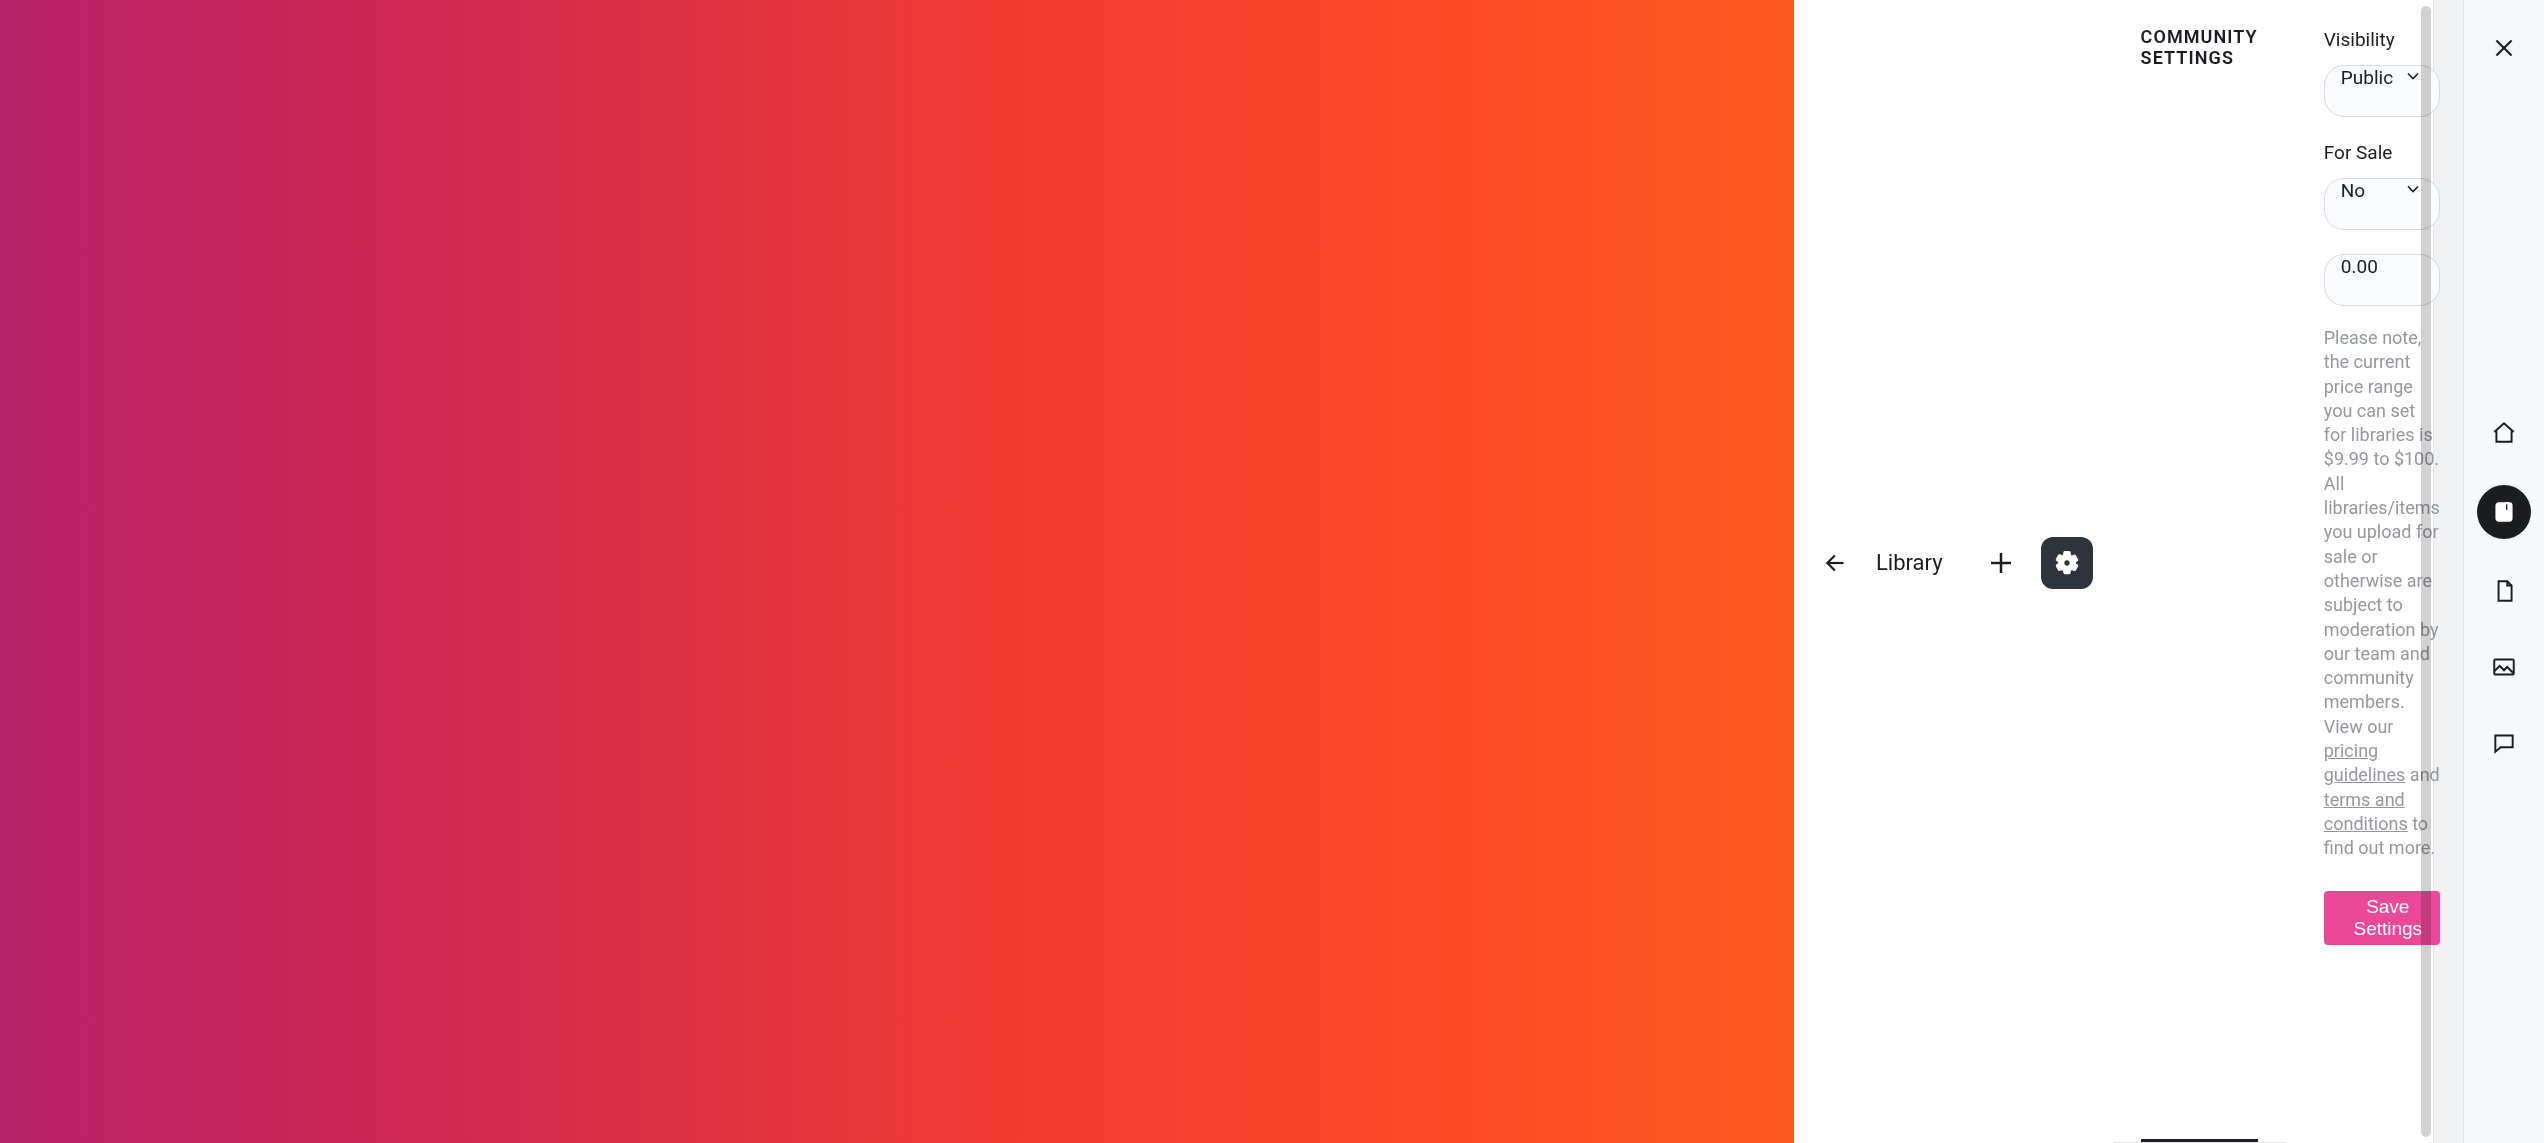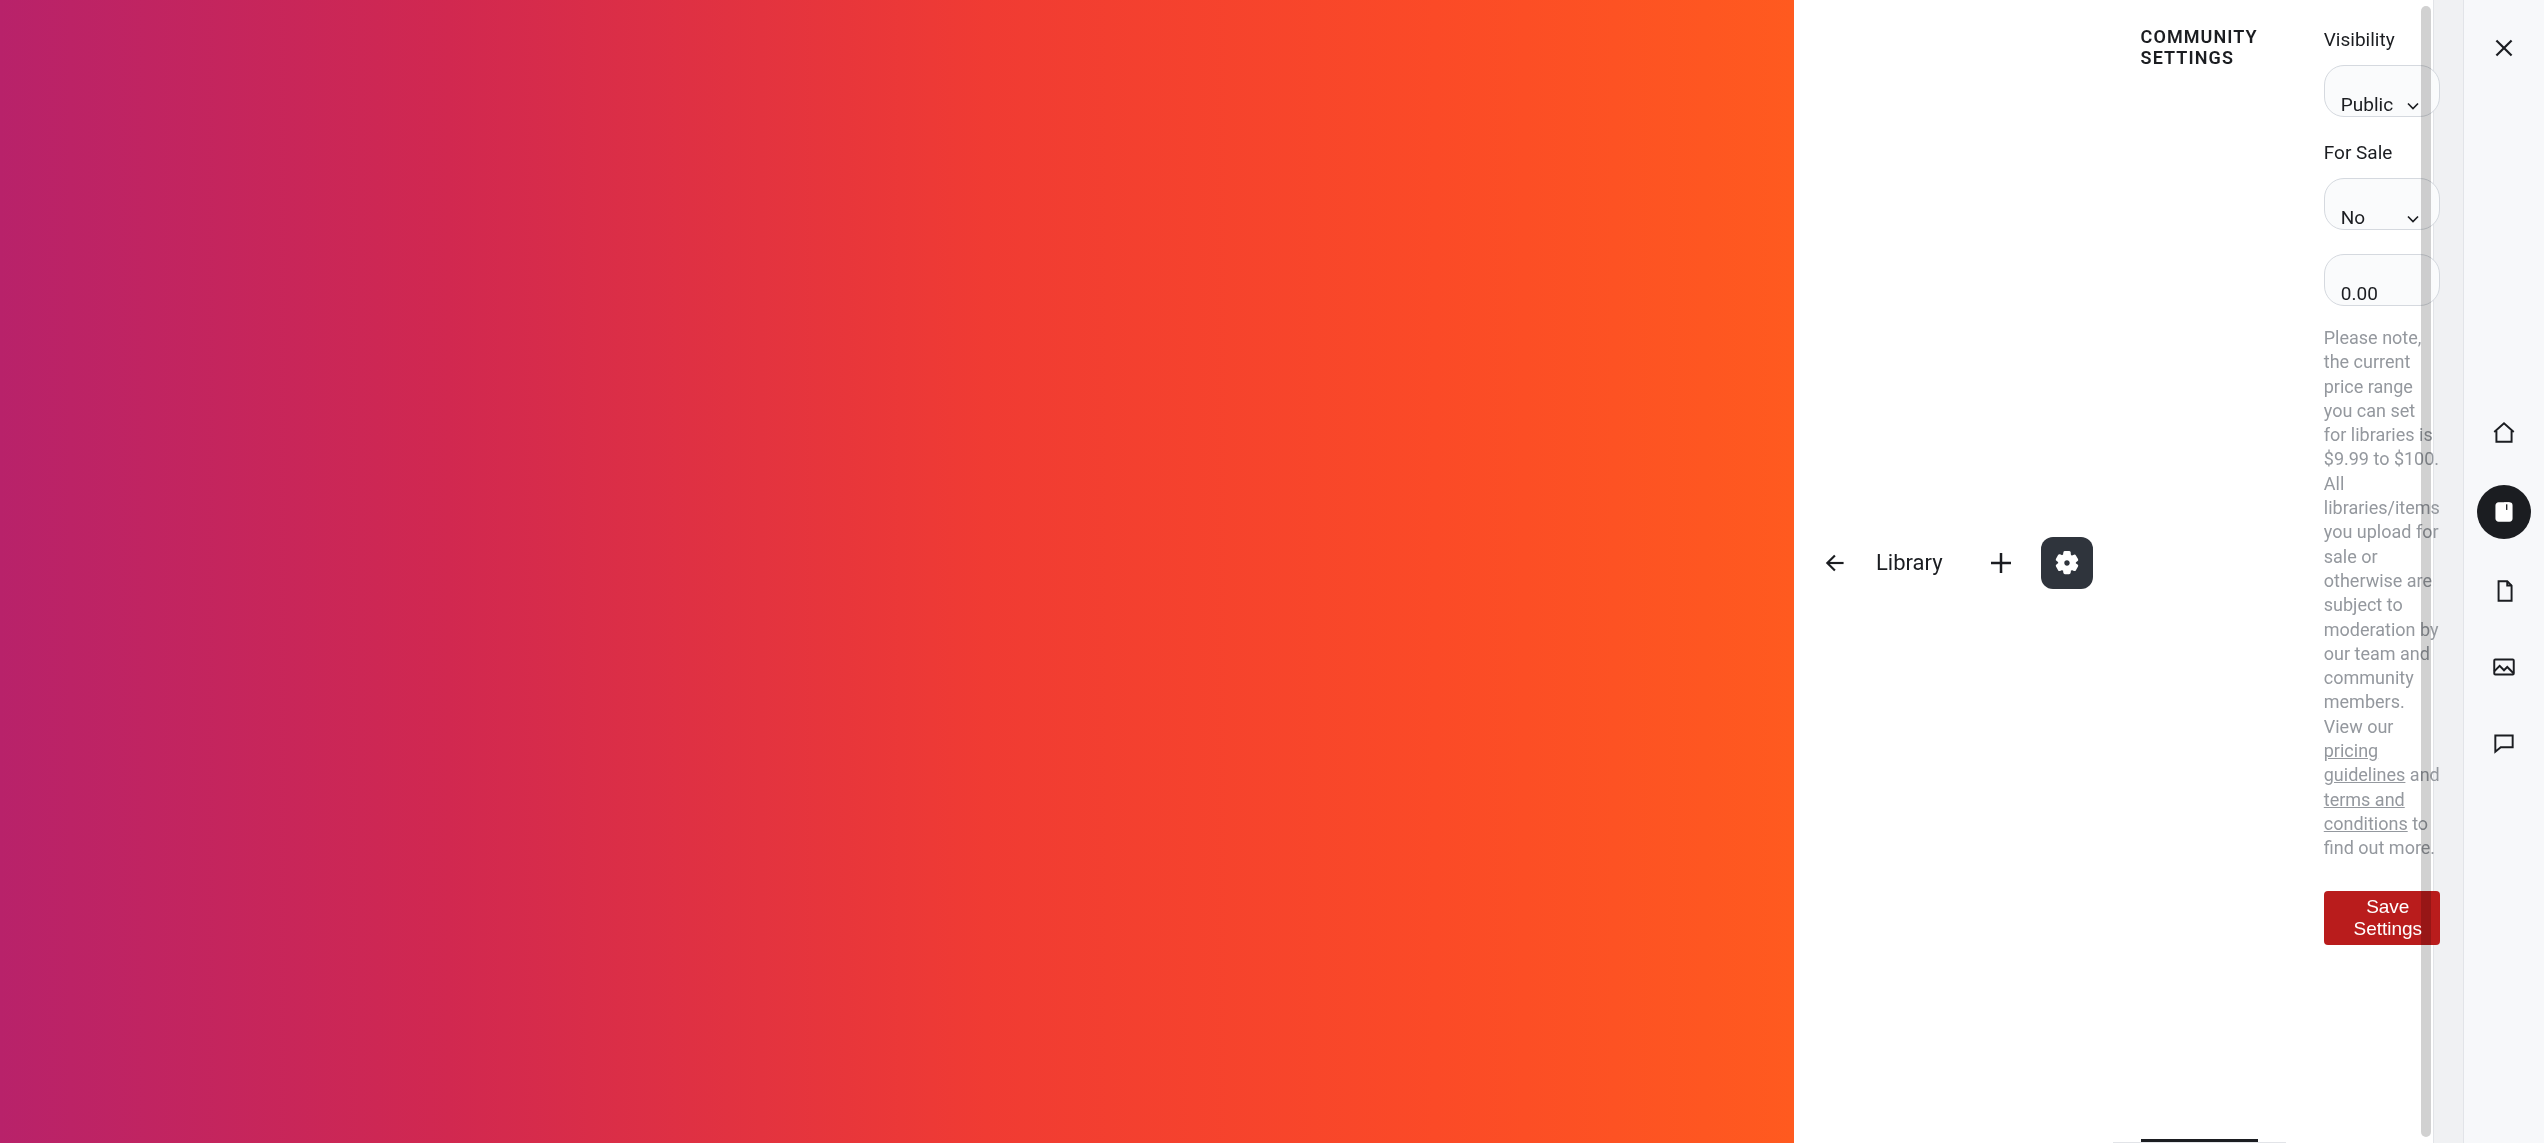--- a/index.html
+++ b/index.html
@@ -103,21 +103,21 @@
   .select, .text-input {
     width: 100%;
     height: 52px;
     border: 1px solid #d5d9df;
     border-radius: 20px;
     background: #fafbfc;
     padding: 0 16px;
     font-size: 19px;
     color: #1b1d21;
     display: flex;
-    align-items: flex-end;
+    align-items: flex-start;
     justify-content: space-between;
     cursor: pointer;
   }
   .select svg { width: 20px; height: 20px; stroke: #1b1d21; stroke-width: 2; fill: none; }
   .text-input { cursor: text; }
 
   .note {
     font-size: 18px;
     line-height: 1.35;
     color: #94989e;
@@ -126,21 +126,21 @@
   .note a {
     color: #94989e;
     text-decoration: underline;
     cursor: pointer;
   }
 
   .save-btn {
     margin-top: 30px;
     width: 100%;
     height: 54px;
-    background: #b91c1c;
+    background: #ec4899;
     color: #ffffff;
     border: none;
     border-radius: 4px;
     font-size: 19px;
     font-weight: 500;
     cursor: pointer;
     padding-left: 12px;
   }
 
   .gutter {

